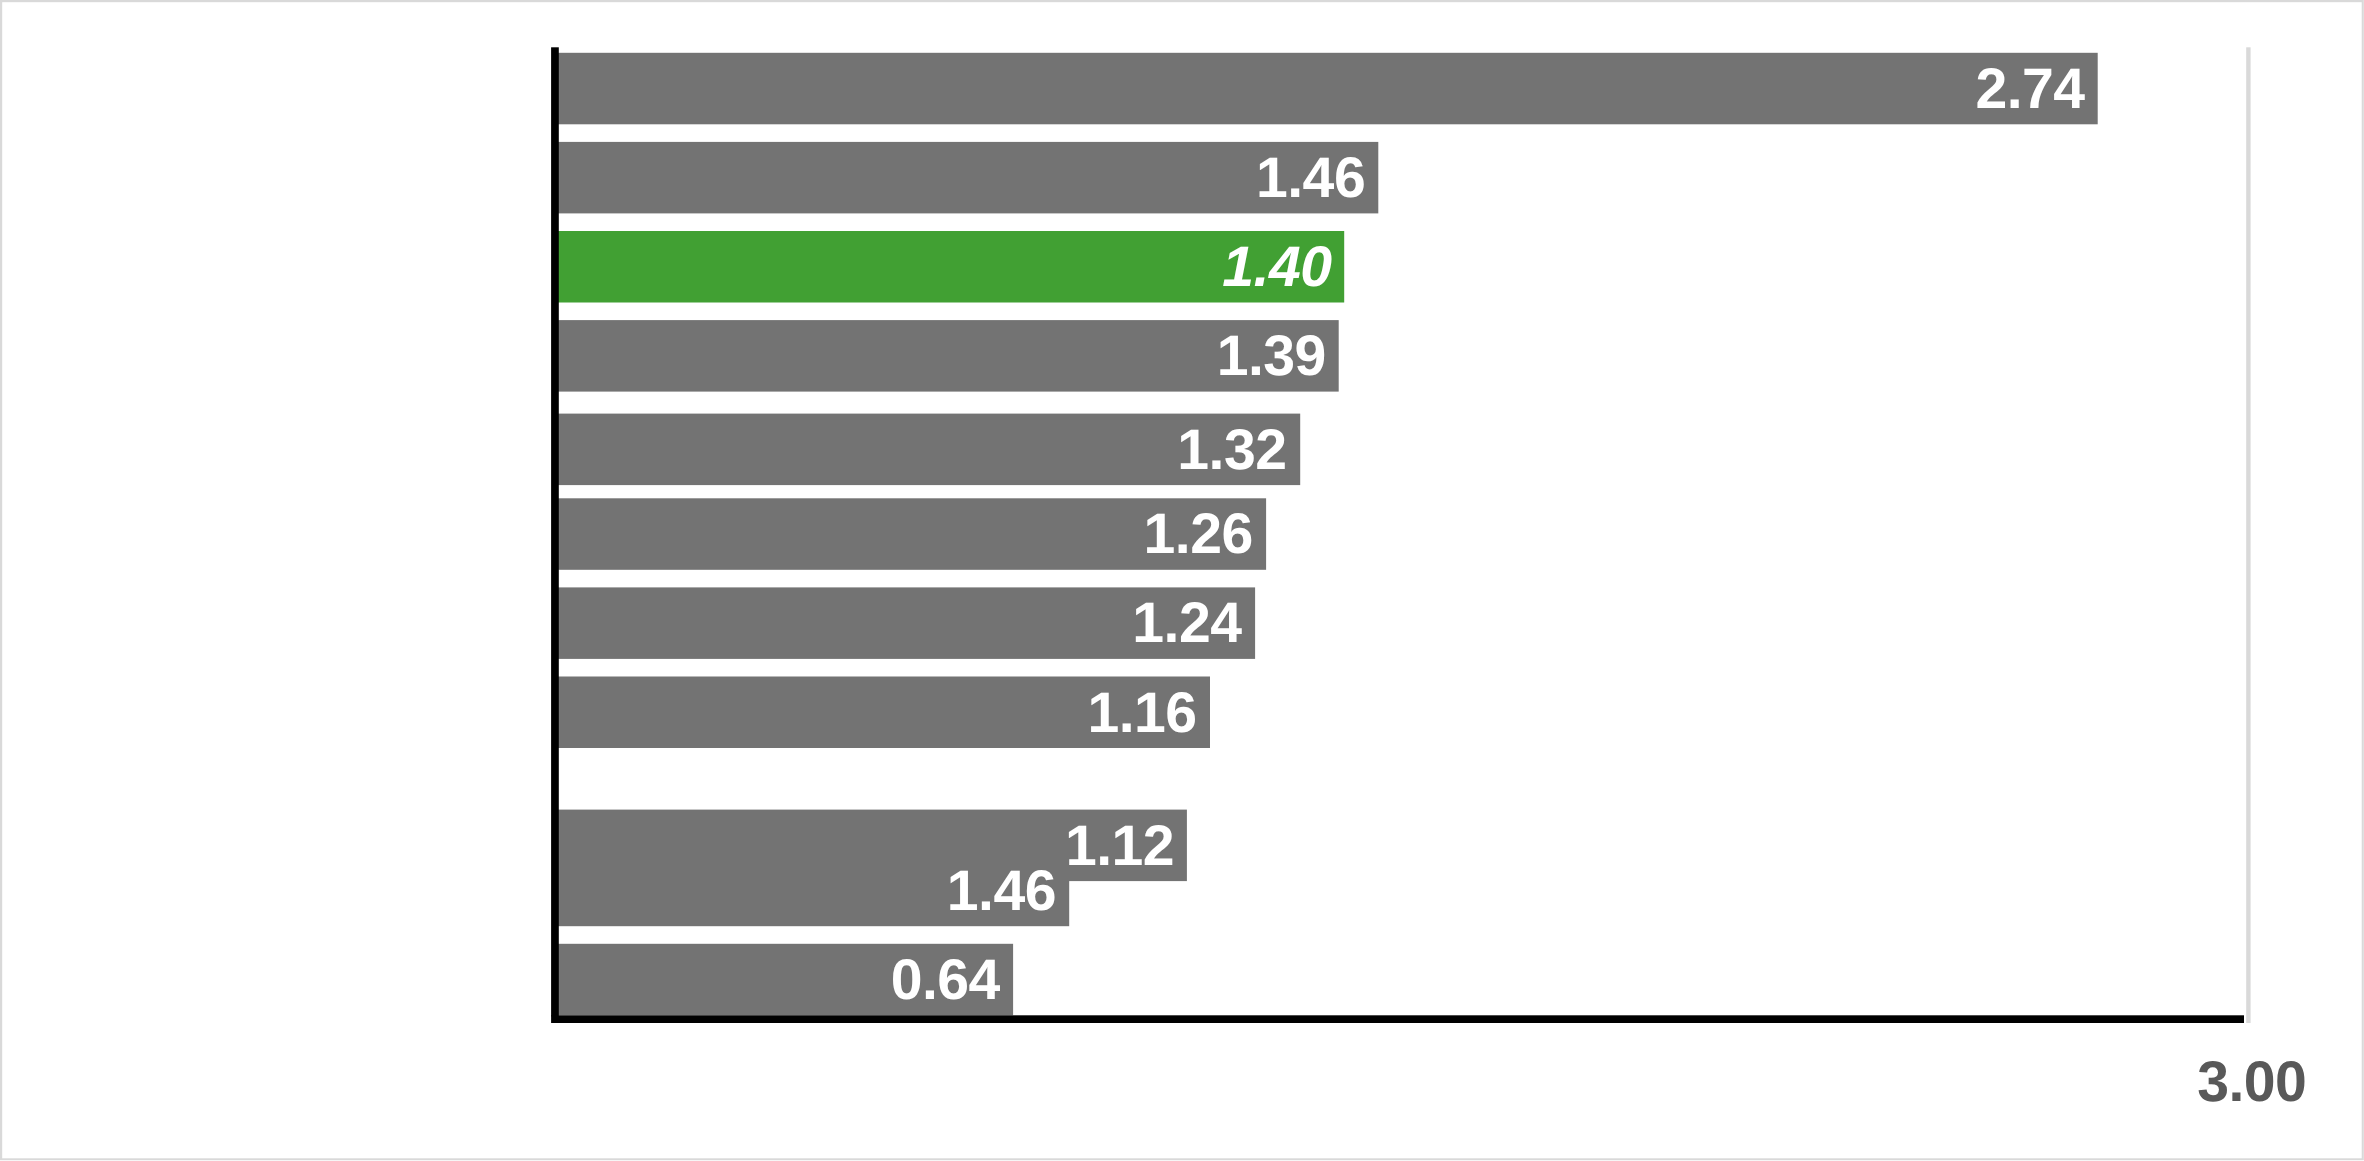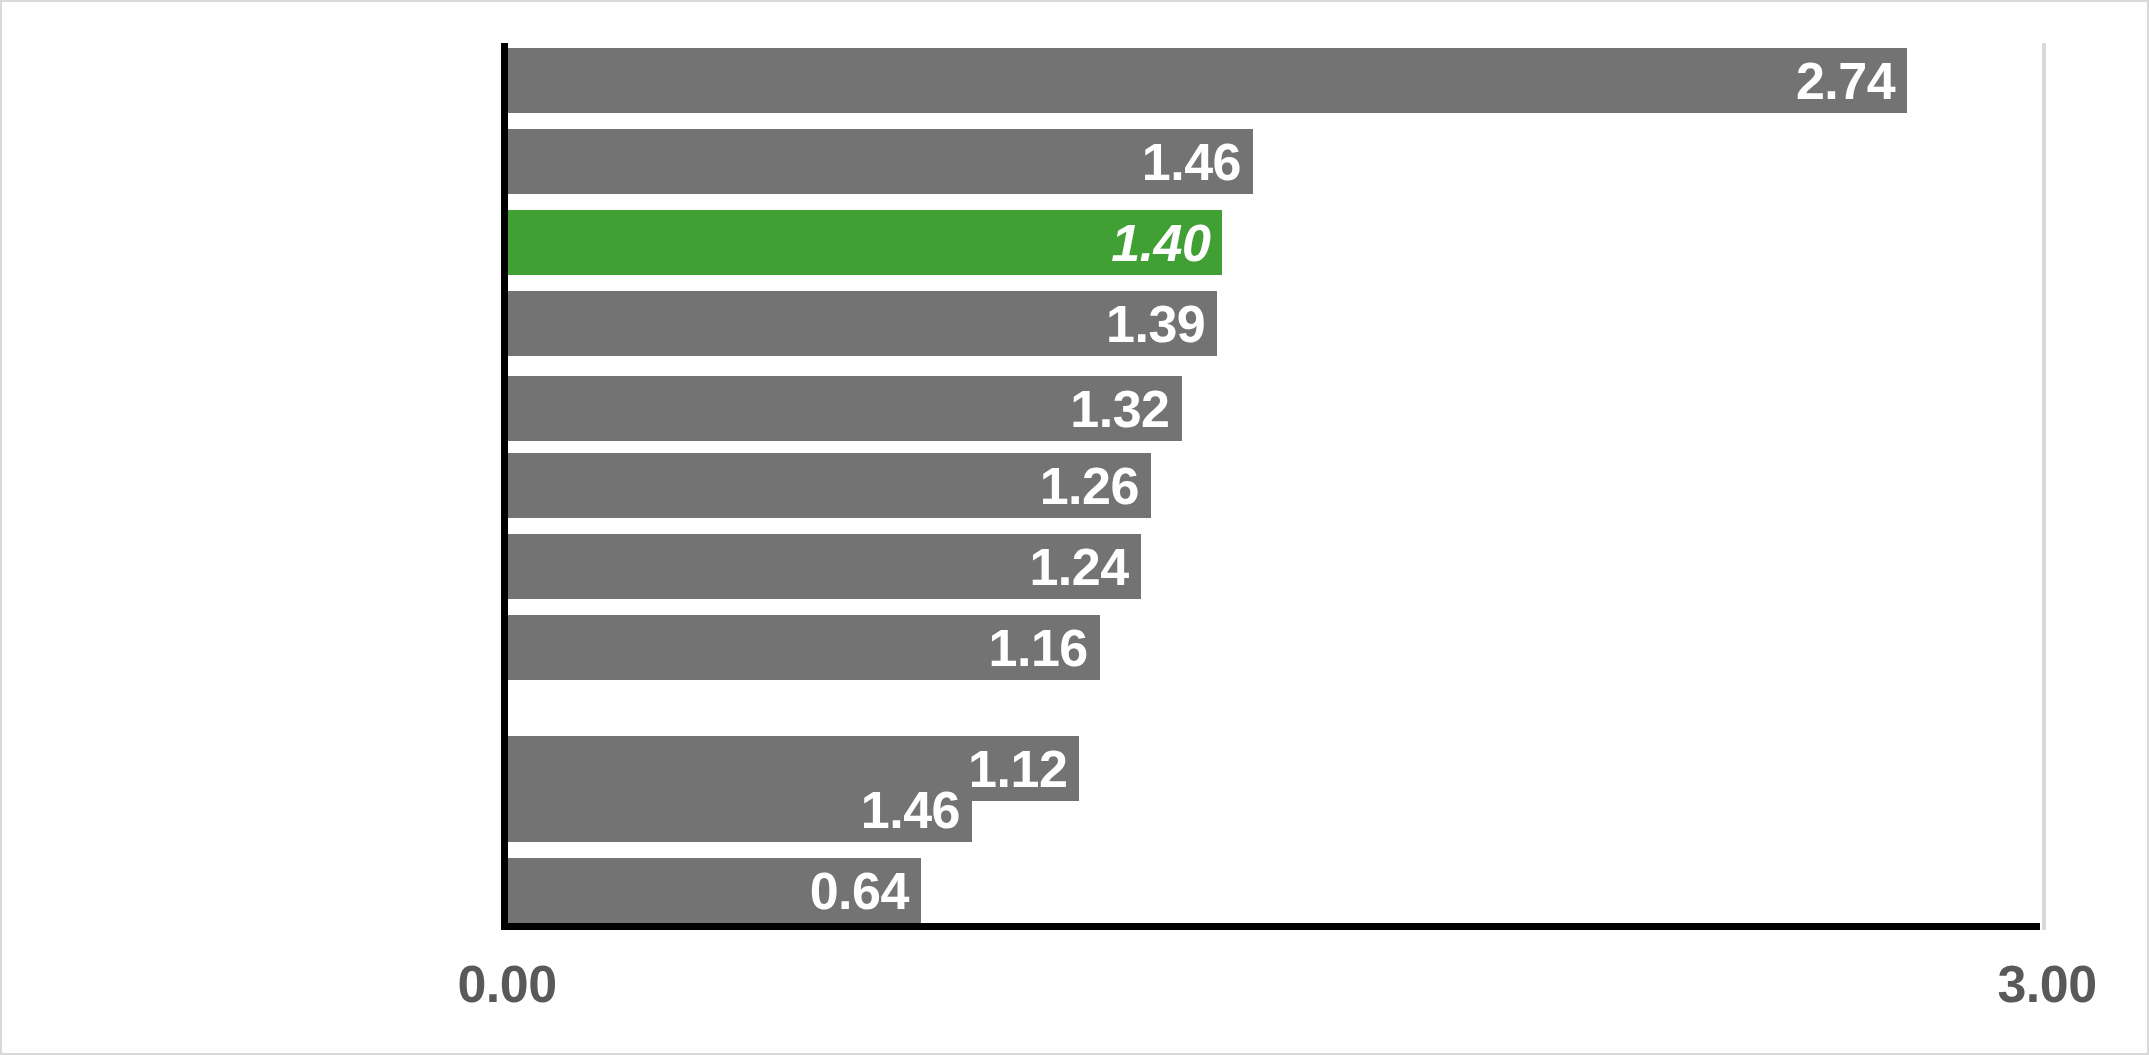--- a/index.html
+++ b/index.html
@@ -200,17 +200,16 @@
         <div class="bar">
           <span class="bar-value">0.64</span>
         </div>
       </div>
     </div>
 
     <div id="right-gridline"></div>
     <div id="y-axis-line"></div>
     <div id="x-axis-line"></div>
 
-    <span class="x-tick-label" id="x-tick-min">0.00</span>
     <span class="x-tick-label" id="x-tick-max">3.00</span>
 
   </div>
 </div>
 
 </body></html>

